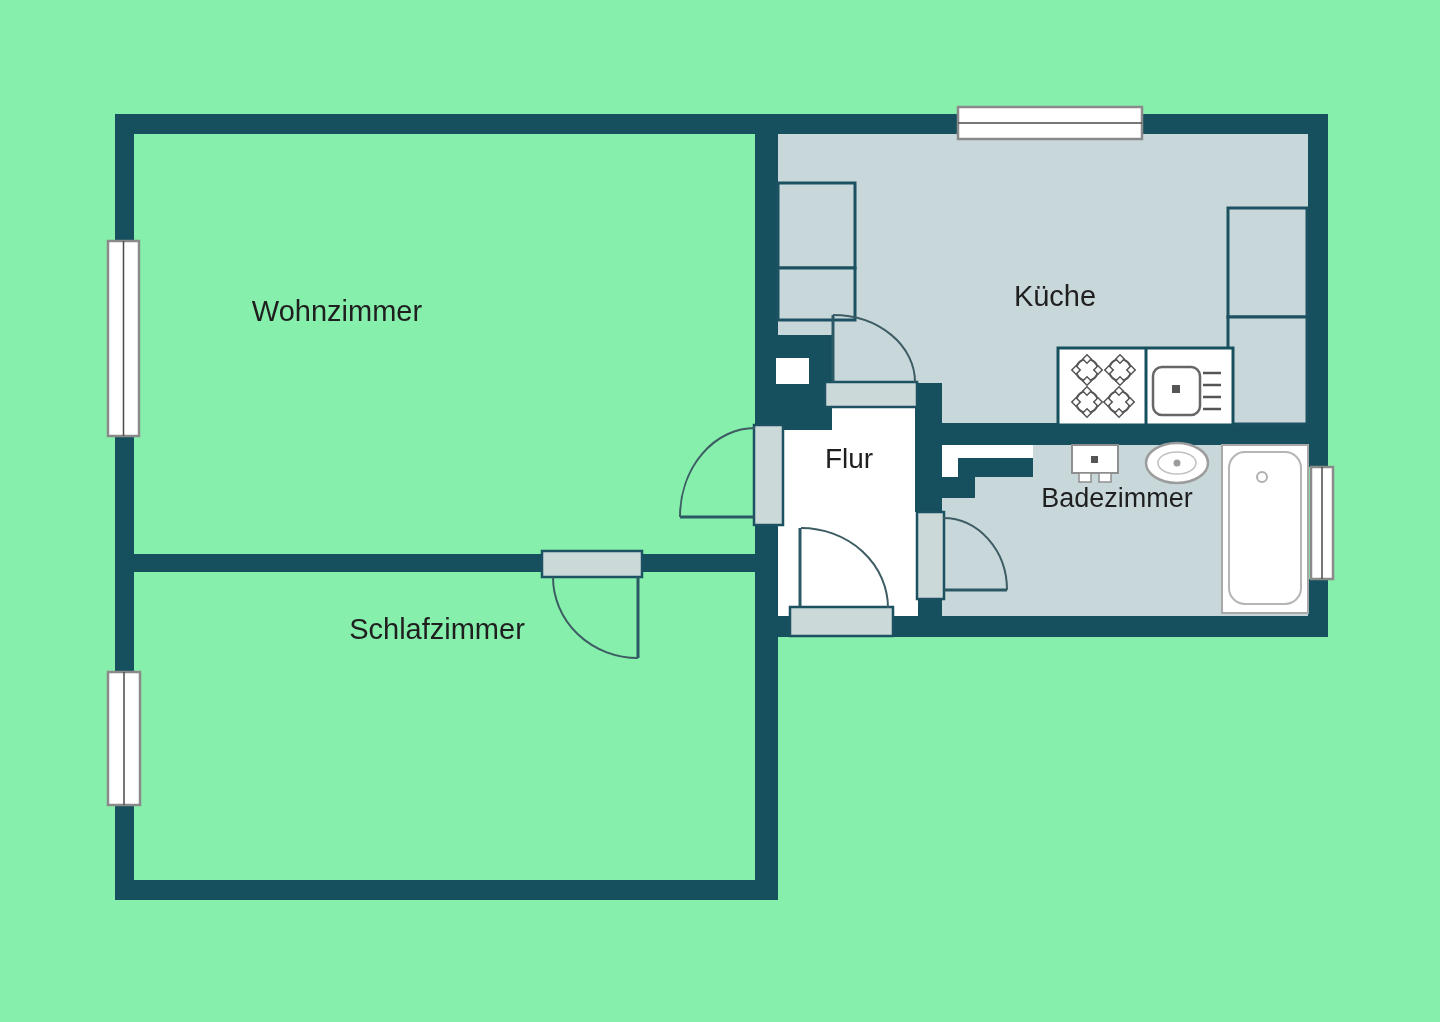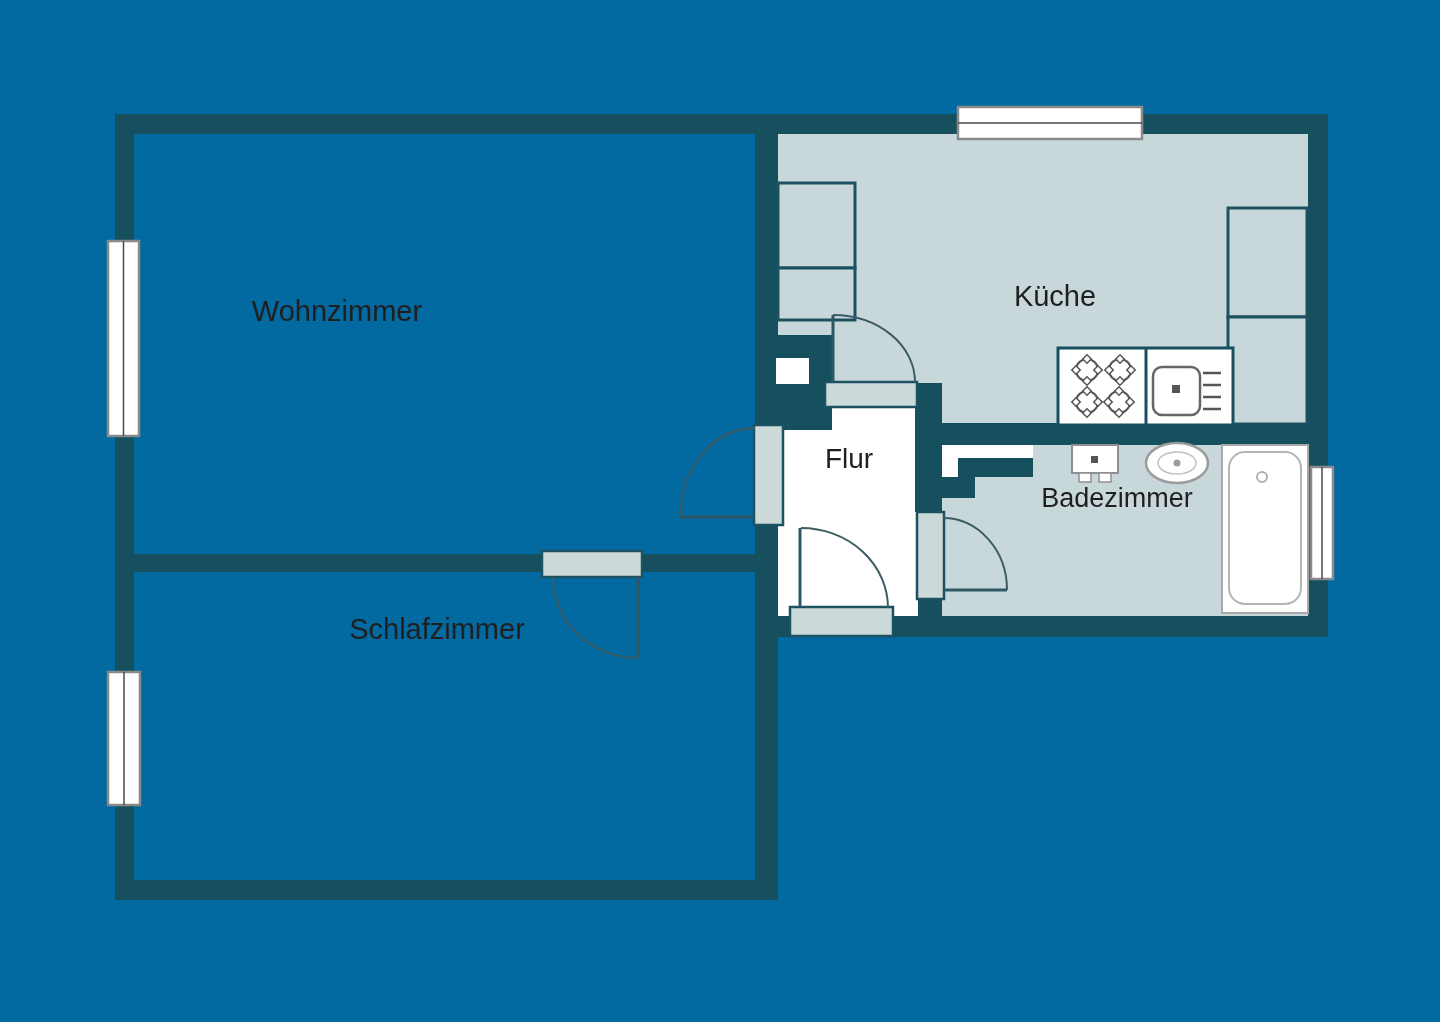--- a/index.html
+++ b/index.html
@@ -1,16 +1,16 @@
 <!DOCTYPE html>
 <html><head>
 <meta charset="utf-8">
 <style>
   html,body{margin:0;padding:0;background:#ffffff;}
-  .stage{position:relative;width:1440px;height:1022px;background:#0369a1;overflow:hidden;}
+  .stage{position:relative;width:1440px;height:1022px;background:#86efac;overflow:hidden;}
   svg{display:block;}
   text.room-label{
     font-family:"Liberation Sans","DejaVu Sans",sans-serif;
     fill:#1f1f1f;
   }
 </style>
 </head>
 <body>
 
 <div class="stage">

